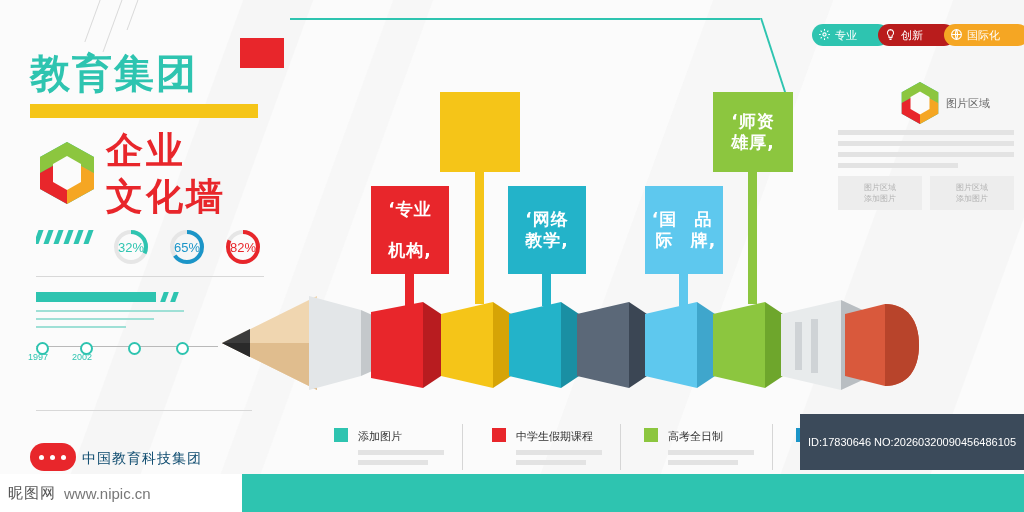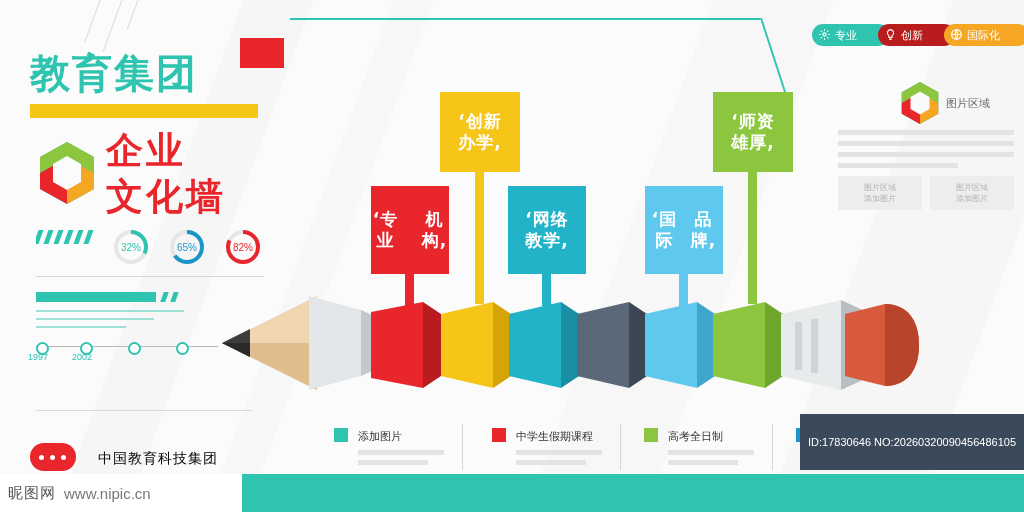--- a/index.html
+++ b/index.html
@@ -20,37 +20,37 @@
   .yellow-bar{position:absolute;left:30px;top:104px;width:228px;height:14px;background:#f5c518;}
   .sub-title{position:absolute;left:106px;top:128px;font-size:37px;line-height:46px;font-weight:bold;color:#e8262b;font-family:"DejaVu Sans","Liberation Sans",sans-serif;letter-spacing:3px;}
 
   
   .hexlogo{position:absolute;left:36px;top:140px;width:62px;height:66px;}
 
   
   .dash-row{position:absolute;left:36px;top:230px;width:62px;height:14px;overflow:hidden;}
   .dash{position:absolute;top:0;width:5px;height:14px;background:#2ec4b0;transform:skewX(-20deg);}
   .donut{position:absolute;width:38px;height:38px;border-radius:50%;}
-  .donut span{position:absolute;left:0;top:0;width:38px;height:38px;display:flex;align-items:center;justify-content:center;font-size:10px;}
+  .donut span{position:absolute;left:0;top:0;width:38px;height:38px;display:flex;align-items:center;justify-content:center;font-size:13px;}
 
   .hr-line{position:absolute;background:#d8d8d8;height:1px;}
 
   
   .tbar{position:absolute;background:#2ec4b0;}
   .tline{position:absolute;background:#9fe0d6;height:2px;}
 
   
   .tl-axis{position:absolute;left:36px;top:346px;width:182px;height:1px;background:#b9b9b9;}
   .tl-dot{position:absolute;width:9px;height:9px;border-radius:50%;border:2px solid #2ec4b0;background:#fff;top:342px;}
   .tl-year{position:absolute;top:352px;font-size:9px;color:#2ec4b0;}
 
   
   .brand-chip{position:absolute;left:30px;top:443px;width:46px;height:28px;border-radius:14px;background:#e8262b;}
   .brand-chip i{position:absolute;top:12px;width:5px;height:5px;border-radius:50%;background:#fff;}
-  .brand-txt{position:absolute;left:98px;top:450px;font-size:14px;color:#000000;letter-spacing:1px;}
+  .brand-txt{position:absolute;left:82px;top:450px;font-size:14px;color:#0c4a6e;letter-spacing:1px;}
 
   
   .pencil-tip{position:absolute;}
   .seg{position:absolute;}
 
   
   .flag{position:absolute;}
   .flag .body{position:absolute;left:0;top:0;width:100%;}
   .flag .txt{position:absolute;left:0;top:0;width:100%;height:100%;display:flex;align-items:center;justify-content:center;color:#fff;font-weight:bold;font-size:17px;line-height:21px;letter-spacing:1px;text-align:center;font-family:"DejaVu Sans","Liberation Sans",sans-serif;}
   .flag .stem{position:absolute;width:9px;}
@@ -283,33 +283,29 @@
   <div class="seg" style="left:845px;top:304px;">
     <svg width="80" height="82" viewBox="0 0 80 82">
         <path d="M0,10 L40,0 C62,0 74,16 74,41 C74,66 62,82 40,82 L0,72 Z" fill="#d9593c"></path>
         <path d="M40,0 C62,0 74,16 74,41 C74,66 62,82 40,82 Z" fill="#b8442b"></path>
       </svg>
   </div>
 
   <div class="flag" style="left:371px;top:186px;width:78px;height:118px;">
     <div class="stem" style="left:34px;top:80px;height:40px;background:#e8262b;"></div>
     <div class="body" style="height:88px;background:#e8262b;"></div>
-    <div class="txt" style="height:88px;flex-direction:row;gap:20px;">
+    <div class="txt" style="height:88px;flex-direction:column;gap:20px;">
       <span>‘专业</span>
       <span>机构,</span>
     </div>
   </div>
 
   <div class="flag" style="left:440px;top:92px;width:80px;height:212px;">
     <div class="stem" style="left:35px;top:72px;height:140px;background:#f5c518;"></div>
     <div class="body" style="height:80px;background:#f5c518;"></div>
-    <div class="txt" style="height:80px;flex-direction:column;">
-      <span>‘创新</span>
-      <span>办学,</span>
-    </div>
   </div>
 
   <div class="flag" style="left:508px;top:186px;width:78px;height:118px;">
     <div class="stem" style="left:34px;top:80px;height:40px;background:#23b3c9;"></div>
     <div class="body" style="height:88px;background:#23b3c9;"></div>
     <div class="txt" style="height:88px;flex-direction:column;">
       <span>‘网络</span>
       <span>教学,</span>
     </div>
   </div>

